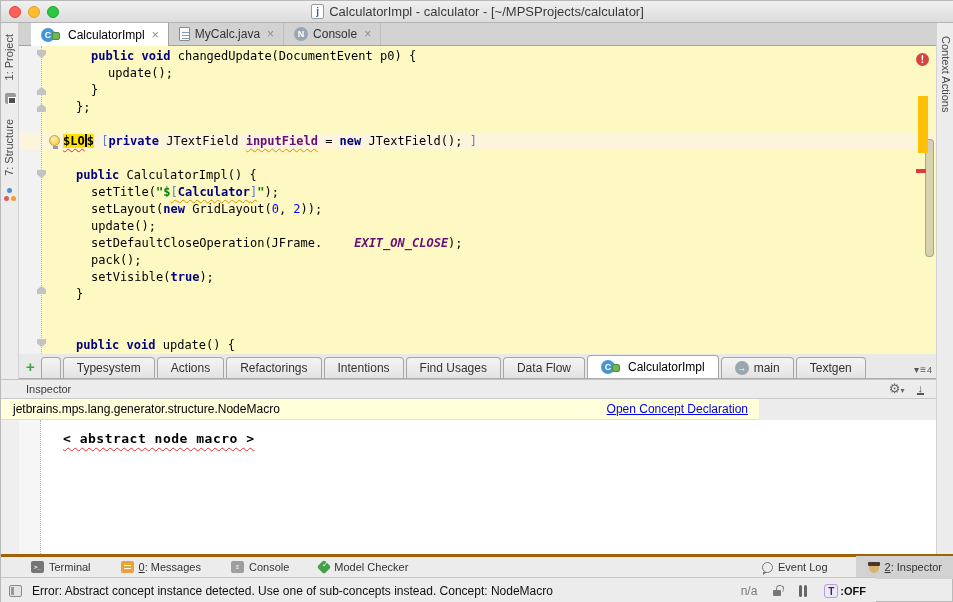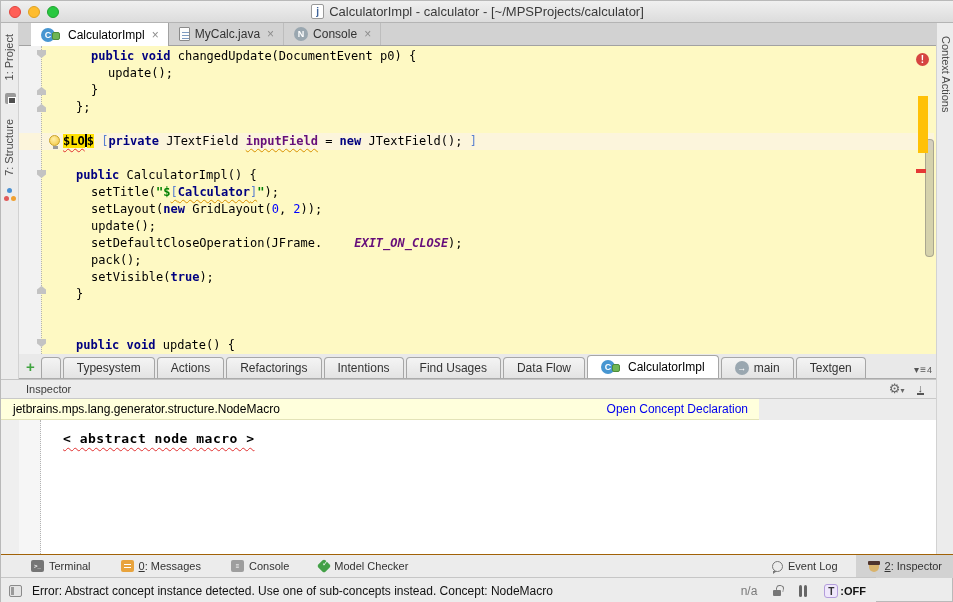--- a/index.html
+++ b/index.html
@@ -108,35 +108,35 @@
   .ins-header { position:absolute; left:0; top:378px; width:935px; height:20px; background:#ECECEC;
     border-top:1px solid #C4C4C4; border-bottom:1px solid #C9C9C9; display:flex; align-items:center;padding-left:16px; }
   .ins-title { font-size:11px; color:#3C3C3C; padding-left:9px; }
   .ins-icons { margin-left:auto; display:flex; align-items:center; gap:12px; padding-right:12px; }
   .gear { font-size:13px; color:#666; line-height:13px; }
   .gear small { font-size:8px; color:#666; }
   .hide-ic { font-size:11px; color:#555; border-bottom:2px solid #555; line-height:10px; padding:0 1px; }
   .banner { position:absolute; left:0; top:398px; width:758px; height:21px; background:#FFFFDC;
     border-bottom:1px solid #E3E3B8; display:flex; align-items:center; font-size:12px; }
   .banner-text { color:#000; padding-left:12px; }
-  .banner-link { margin-left:auto; padding-right:11px; color:#0000EE; }
+  .banner-link { margin-left:auto; padding-right:11px; color:#0000EE; text-decoration:underline; }
   .ins-content { position:absolute; left:0; top:419px; width:935px; height:134px; background:#FFFFFF;text-align:right; }
   .ins-margin { position:absolute; left:0; top:0; width:18px; height:134px; background:#EFEFEF; }
   .ins-gutter { position:absolute; left:18px; top:0; width:22px; height:134px; background:#F6F6F6; border-right:1px dotted #B3B3B3; }
   .ins-text { position:absolute; left:62px; top:11px; font-family:"DejaVu Sans Mono", monospace; font-size:13px; font-weight:bold; color:#000;
     letter-spacing:.5px; text-decoration:underline wavy #E03030; text-decoration-thickness:1px; text-underline-offset:4px; }
 
   
   .toolbar { position:absolute; left:0; top:553px; width:953px; height:23px; background:#ECECEC;
-    border-top:1px solid #a16207; display:flex; align-items:center; font-size:11px; color:#333; }
+    border-top:3px solid #a16207; display:flex; align-items:center; font-size:11px; color:#333; }
   .tb-left { display:flex; align-items:center; gap:30px; margin-left:30px; }
   .tb-item { display:flex; align-items:center; gap:5px; }
   .tb-item u { text-decoration:underline; }
   .tb-right { margin-left:auto; display:flex; align-items:center; height:23px; }
-  .tb-evlog { display:flex; align-items:center; gap:5px; margin-right:18px; }
+  .tb-evlog { display:flex; align-items:center; gap:5px; margin-right:28px; }
   .tb-insp { display:flex; align-items:center; gap:5px; background:#D2D2D2; height:23px; padding:0 12px; }
   .ic-sq { width:13px; height:12px; border-radius:2px; display:inline-flex; align-items:center; justify-content:center;
     font-size:6px; color:#FFF; font-weight:bold; }
   .ic-terminal { background:#757575; }
   .ic-messages { background:#E8A33D; background-image:repeating-linear-gradient(#E8A33D 0 2px,#FFF 2px 3px); background-size:7px 8px; background-position:3px 2px; background-repeat:no-repeat; }
   .ic-console { background:#9E9E9E; }
   .ic-diamond { width:10px; height:10px; background:#43A047; transform:rotate(45deg); border-radius:2px; position:relative; }
   .ic-diamond::after { content:"✓"; position:absolute; left:1px; top:-2px; transform:rotate(-45deg); color:#FFF; font-size:8px; }
   .ic-bubble { width:11px; height:11px; border:1.5px solid #777; border-radius:50%; position:relative; }
   .ic-bubble::after { content:""; position:absolute; left:0px; top:9px; border-left:4px solid #777; border-bottom:3px solid transparent; }

